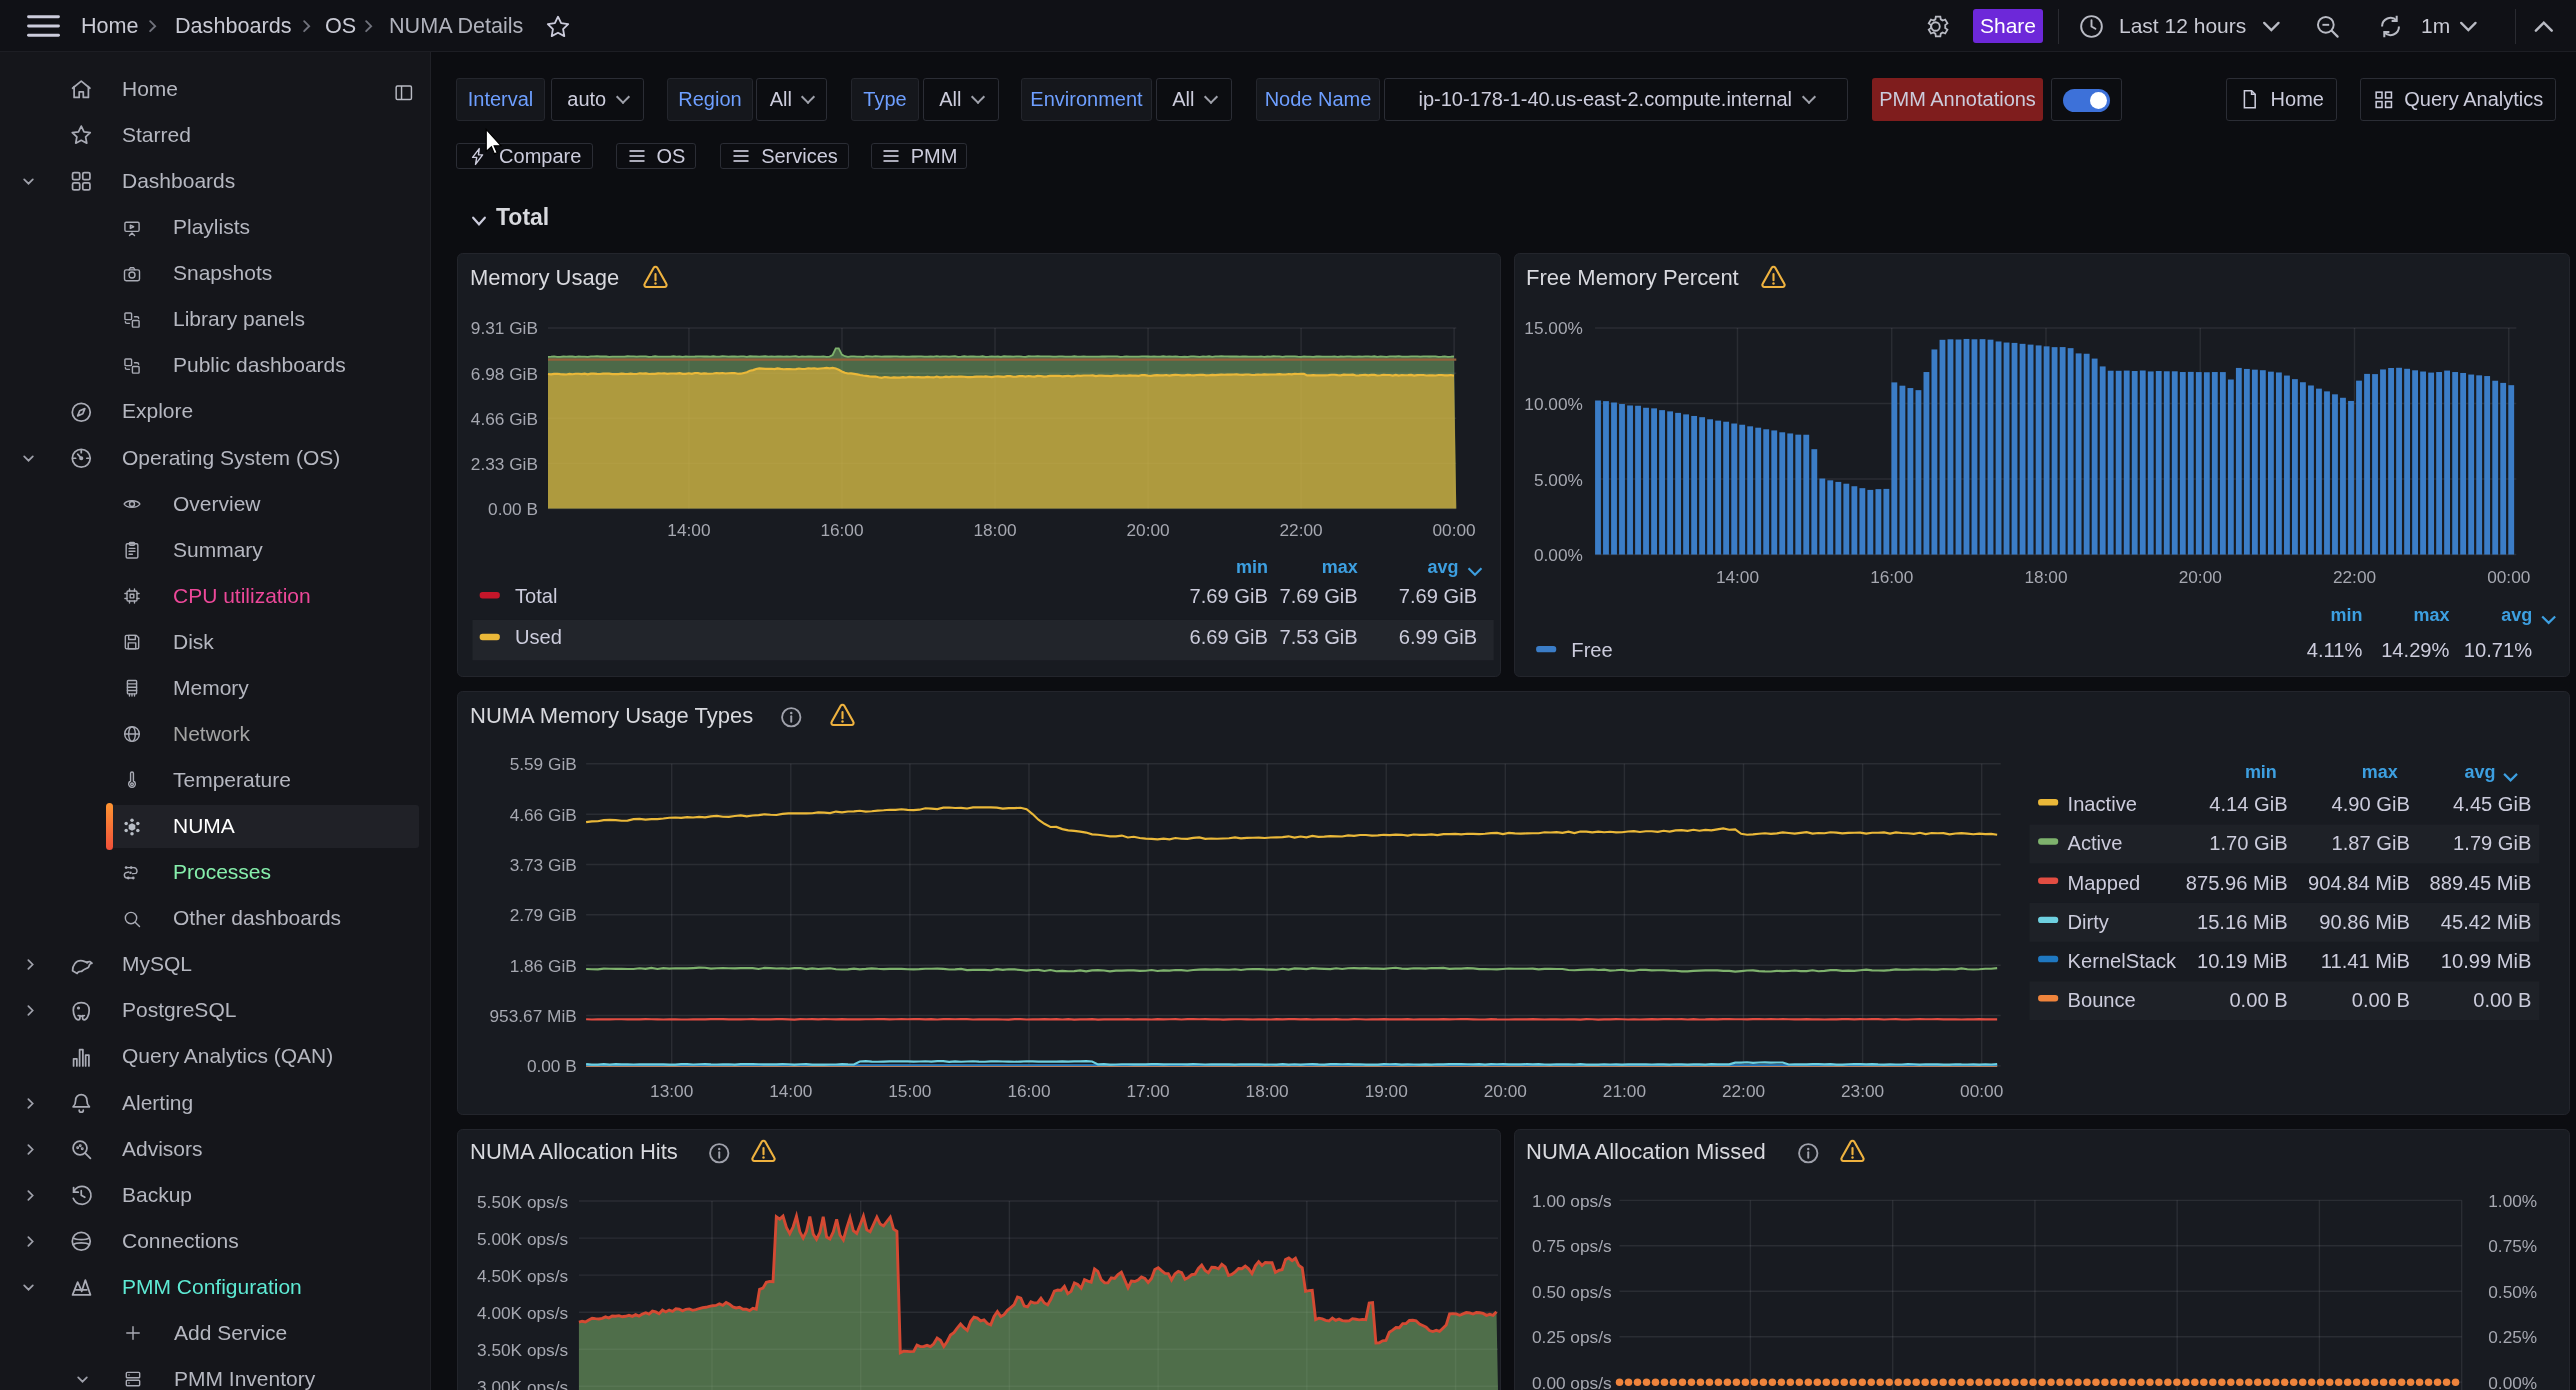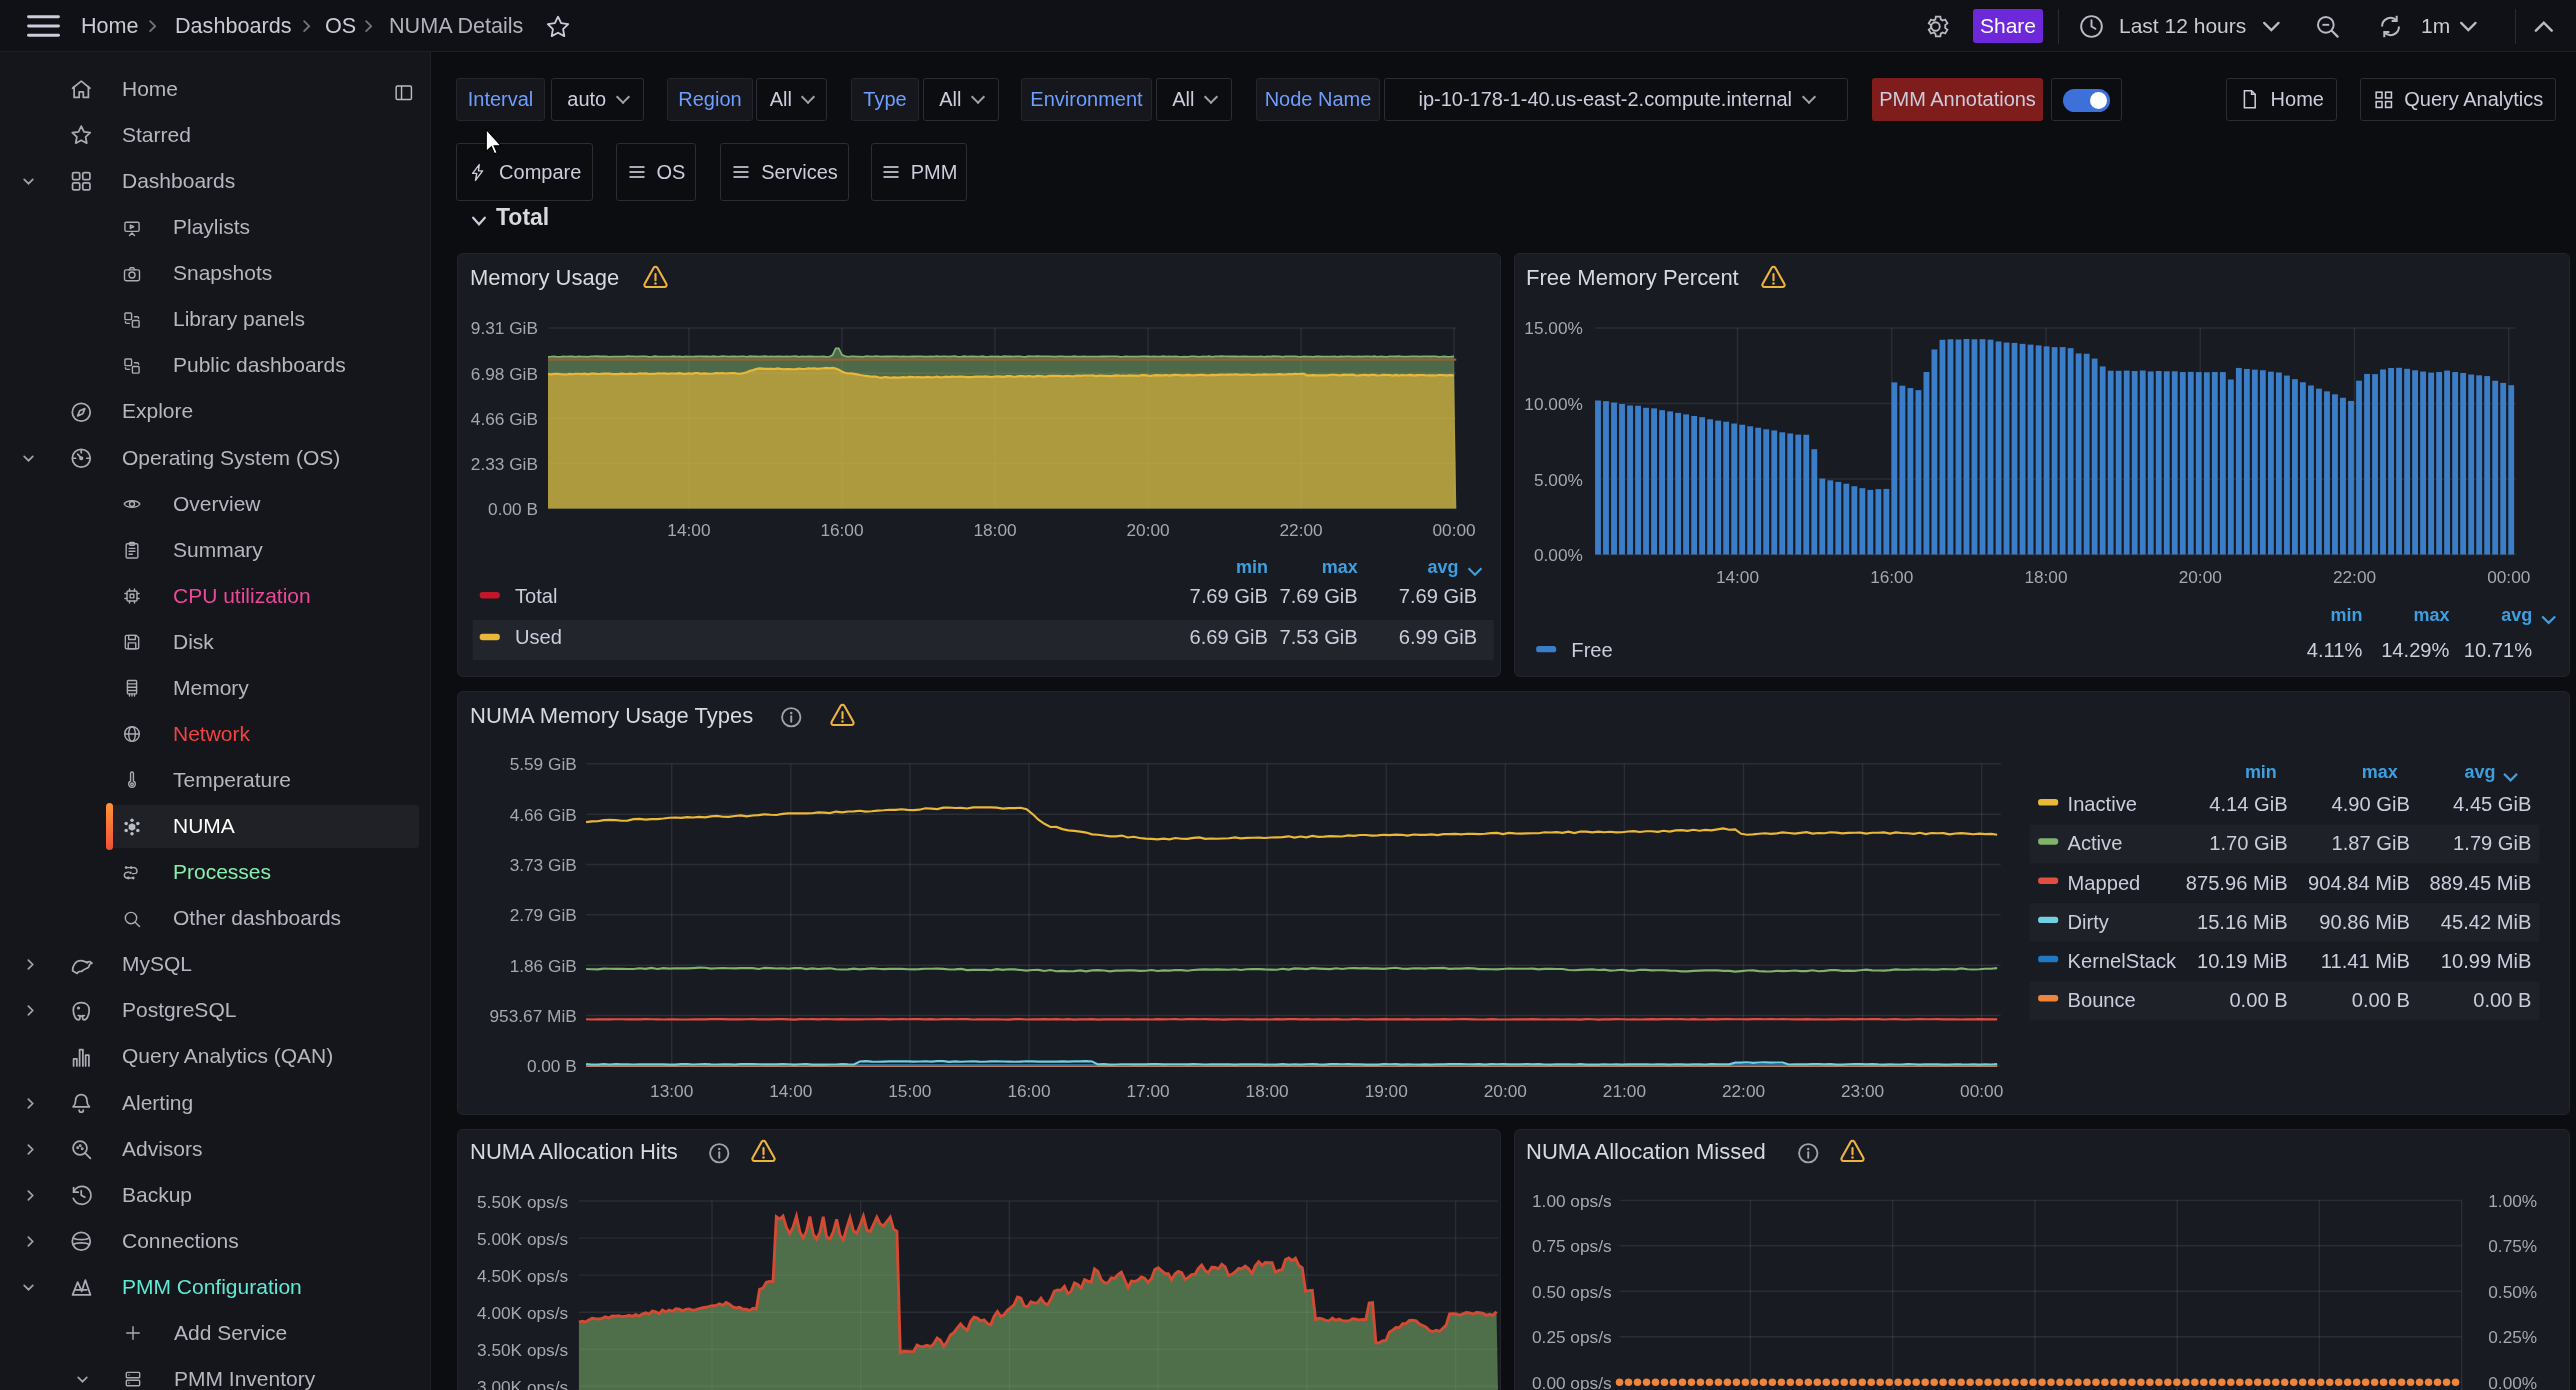--- a/index.html
+++ b/index.html
@@ -4,21 +4,21 @@
 html,body { margin:0; padding:0; background:#0c0d11; width:2576px; height:1391px; overflow:hidden;
   font-family:"Liberation Sans", sans-serif; color:#ccccdc; }
 .abs { position:absolute; }
 .navbar { position:absolute; left:0; top:0; width:2576px; height:52px; background:#101116; border-bottom:1.4px solid #1d1e24; }
 .sidebar { position:absolute; left:0; top:52px; width:431px; height:1339px; background:#15161b; border-right:1.4px solid #202127; }
 .panel { position:absolute; background:#181b21; border:1.4px solid #23252c; border-radius:5.8px; }
 .crumb { position:absolute; top:0; height:52px; display:flex; align-items:center; font-size:21.6px; color:#c9cad4; }
 .fbox { position:absolute; top:78px; height:43px; border-radius:2.9px; display:flex; align-items:center;
   justify-content:center; font-size:20px; border:1.4px solid #2b2d35; color:#ccccdc; }
 .flabel { background:#15171c; color:#6e9fff; font-weight:500; border:1.4px solid #24262d; }
-.btn2 { position:absolute; top:143px; height:58px; border:1.4px solid #2b2d35; border-radius:2.9px;
+.btn2 { position:absolute; top:143px; height:26px; border:1.4px solid #2b2d35; border-radius:2.9px;
   display:flex; align-items:center; justify-content:center; font-size:20px; font-weight:500; color:#ccccdc; }
 .caret { display:inline-block; width:10px; height:10px; border-right:2.2px solid #9fa1ab; border-bottom:2.2px solid #9fa1ab;
   transform:rotate(45deg); margin-left:11.5px; margin-top:-5.8px; }
 .sitem { position:absolute; font-size:21px; color:#b5b7c0; white-space:nowrap; }
 .ptitle { position:absolute; font-size:22px; font-weight:500; color:#d8d9de; white-space:nowrap; }
 </style></head>
 <body>
 <div class="navbar">
     <svg class="abs" style="left:27px;top:10.8px" width="33" height="30" viewBox="0 0 46 42">
       <g stroke="#ccccdc" stroke-width="4" stroke-linecap="round">
@@ -194,21 +194,21 @@
       </g>
     </svg>
     <div class="sitem" style="left:173px;top:624px;color:#b5b7c0">Memory</div>
     <svg class="abs" style="left:122px;top:672px" width="20" height="20" viewBox="0 0 24 24">
       <g fill="none" stroke="#a9abb5" stroke-width="1.7" stroke-linecap="round" stroke-linejoin="round">
         <circle cx="12" cy="12" r="8.8"></circle>
         <ellipse cx="12" cy="12" rx="4" ry="8.8"></ellipse>
         <path d="M3.2 12h17.6"></path>
       </g>
     </svg>
-    <div class="sitem" style="left:173px;top:670px;color:#ef4444">Network</div>
+    <div class="sitem" style="left:173px;top:670px;color:#a3a3a3">Network</div>
     <svg class="abs" style="left:122px;top:718px" width="20" height="20" viewBox="0 0 24 24">
       <g fill="none" stroke="#a9abb5" stroke-width="1.7" stroke-linecap="round" stroke-linejoin="round">
         <path d="M10.3 4a1.7 1.7 0 013.4 0v9.2a4 4 0 11-3.4 0z"></path>
         <circle cx="12" cy="17.2" r="1.6"></circle>
       </g>
     </svg>
     <div class="sitem" style="left:173px;top:716px;color:#b5b7c0">Temperature</div>
     <div class="abs" style="left:113px;top:753px;width:306px;height:43px;background:#202127;border-radius:0 2.9px 2.9px 0"></div>
     <div class="abs" style="left:106px;top:751px;width:6.5px;height:47px;background:linear-gradient(180deg,#ff9532,#f0503a);border-radius:3.6px"></div>
     <svg class="abs" style="left:122px;top:765px" width="20" height="20" viewBox="0 0 24 24">

